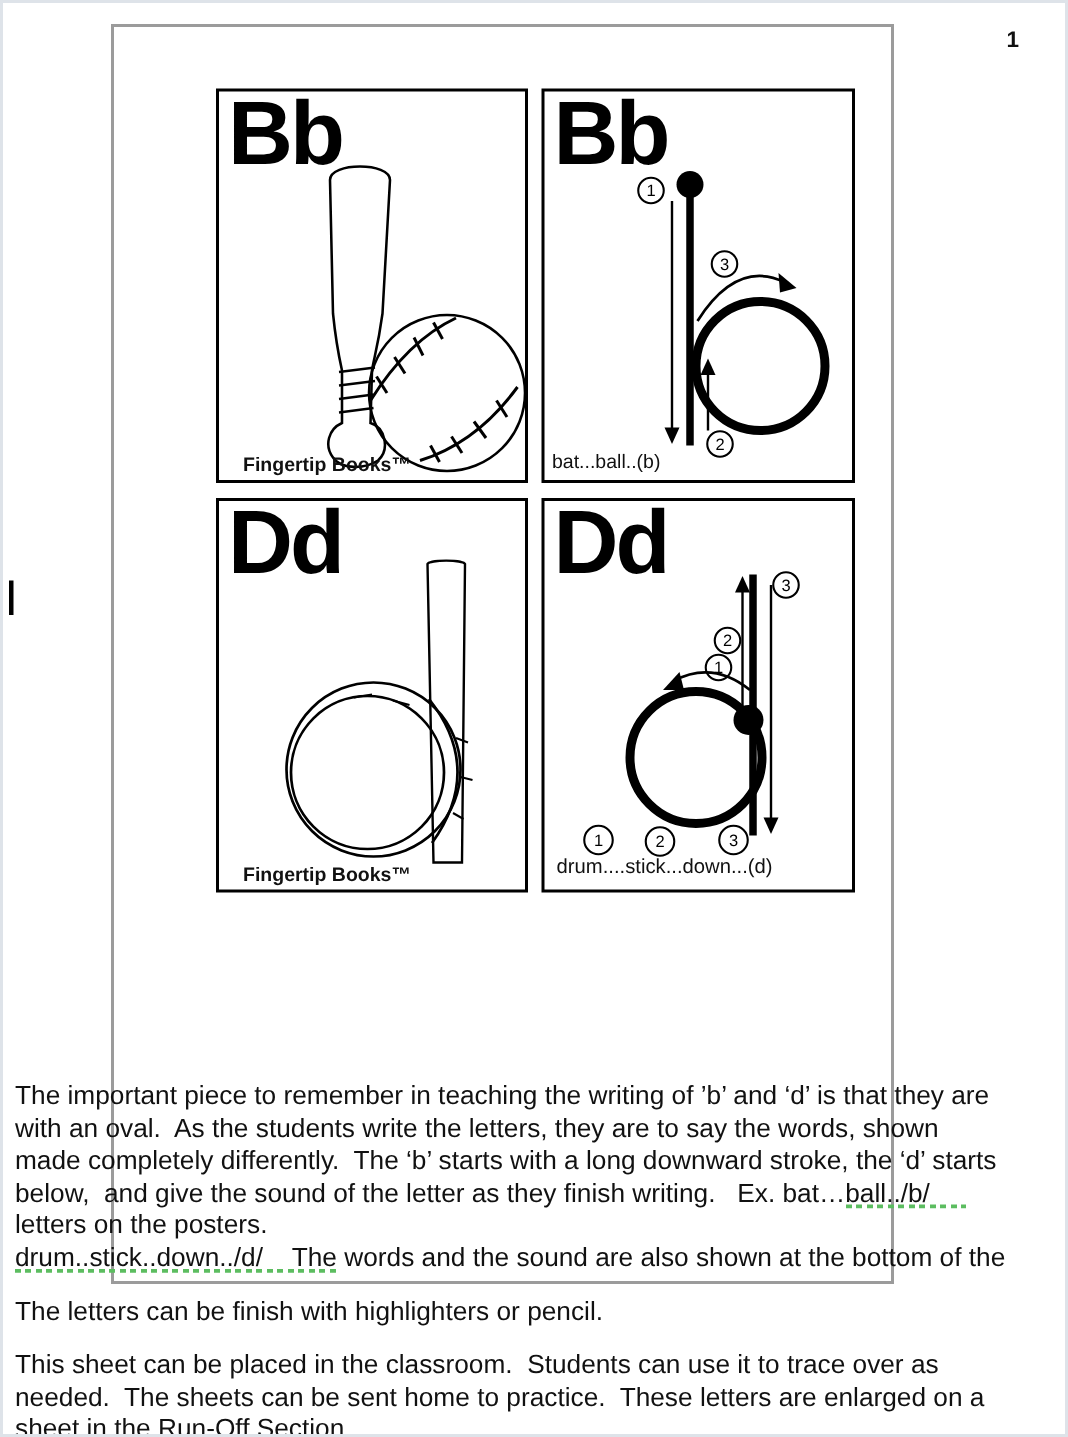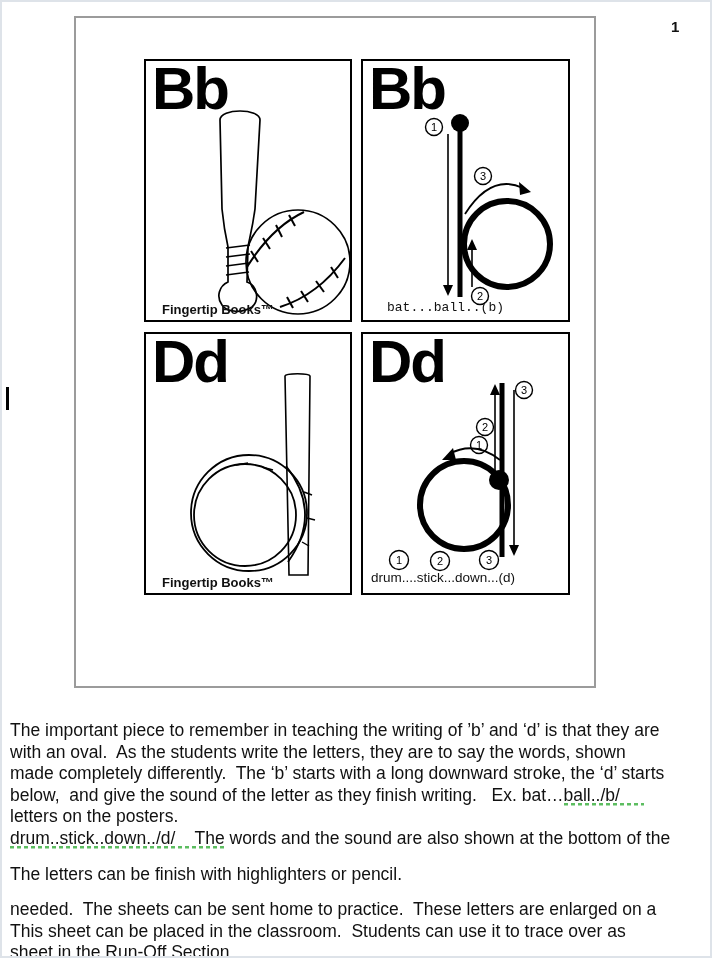--- a/index.html
+++ b/index.html
@@ -4,38 +4,38 @@
 <style>
   html,body{margin:0;padding:0;background:#fff;}
   .page{
     position:relative;width:712px;height:958px;background:#fff;
     border:2px solid #dee3e9;box-sizing:border-box;overflow:hidden;
     font-family:"Liberation Sans","DejaVu Sans",sans-serif;color:#111;
   }
   .page-number{position:absolute;left:669px;top:16px;font-size:15px;font-weight:bold;}
   .text-cursor{position:absolute;left:4px;top:385px;width:3px;height:23px;background:#000;}
   .frame{
-    position:absolute;left:72px;top:14px;width:522px;height:672px;
+    position:absolute;left:72px;top:14px;width:522px;height:840px;
     border:2px solid #9b9b9b;box-sizing:border-box;background:#fff;
   }
   .panel{
     position:absolute;border:2px solid #000;box-sizing:border-box;background:#fff;
   }
   .panel svg{position:absolute;left:0;top:0;}
   .panel-tl{left:68px;top:41px;width:208px;height:263px;}
   .panel-tr{left:285px;top:41px;width:209px;height:263px;}
   .panel-bl{left:68px;top:314px;width:208px;height:263px;}
   .panel-br{left:285px;top:314px;width:209px;height:263px;}
   .big-letters{
     position:absolute;left:6px;top:-2px;font-size:60px;font-weight:bold;
     letter-spacing:-2px;line-height:1;color:#000;
   }
   .panel-footer{position:absolute;left:16px;bottom:3px;font-size:13px;font-weight:bold;white-space:pre;text-align:center;}
   .stroke-caption{position:absolute;font-size:13px;white-space:pre;}
-  .caption-b{left:24px;bottom:5px;font-family:Liberation Mono, monospace;}
+  .caption-b{left:5px;bottom:5px;}
   .caption-d{left:8px;bottom:8px;font-size:13.5px;text-align:right;}
   .body-text{position:absolute;left:8px;top:701px;right:4px;font-size:17.5px;line-height:21.6px;margin-top:17px;}
   .body-text p{margin:0;}
   .body-text p + p{margin-top:14px;}
   .t-line{white-space:pre;}
   .gu{
     background:repeating-linear-gradient(90deg,#5cbd60 0 4px,rgba(0,0,0,0) 4px 7px) left bottom / 100% 2.5px no-repeat;
     padding-bottom:1px;
   }
   .sd{stroke:#000;fill:none;}
@@ -187,19 +187,19 @@
       <div class="t-line"><span>below,  and give the sound of the letter as they finish writing.   Ex. bat…</span><span class="gu">ball../b/     </span></div>
       <div class="t-line">letters on the posters.</div>
       <div class="t-line"><span class="gu">drum..stick..down../d/    The</span><span> words and the sound are also shown at the bottom of the</span></div>
     <p></p>
     <p>
       </p>
       <div class="t-line">The letters can be finish with highlighters or pencil.</div>
     <p></p>
     <p>
       </p>
+      <div class="t-line">This sheet can be placed in the classroom.  Students can use it to trace over as</div>
       <div class="t-line">needed.  The sheets can be sent home to practice.  These letters are enlarged on a</div>
-      <div class="t-line">This sheet can be placed in the classroom.  Students can use it to trace over as</div>
       <div class="t-line">sheet in the Run-Off Section.</div>
     <p></p>
   </div>
 
 </div>
 
 </body></html>

